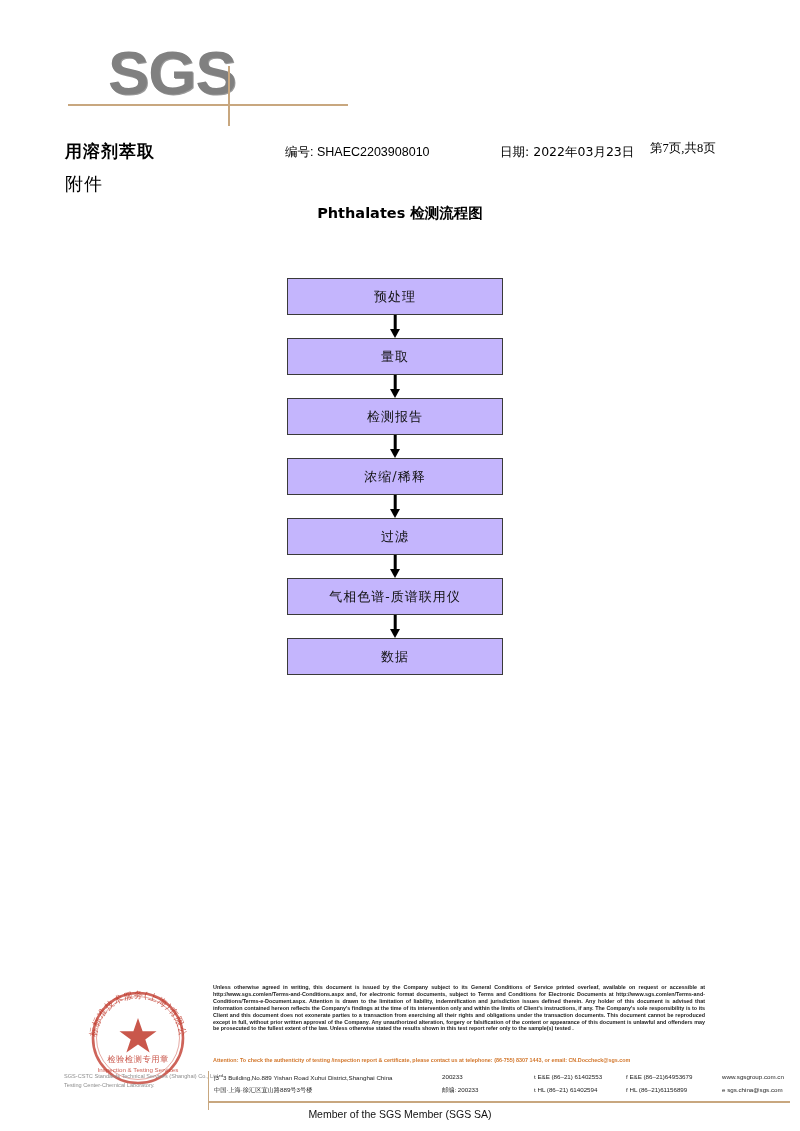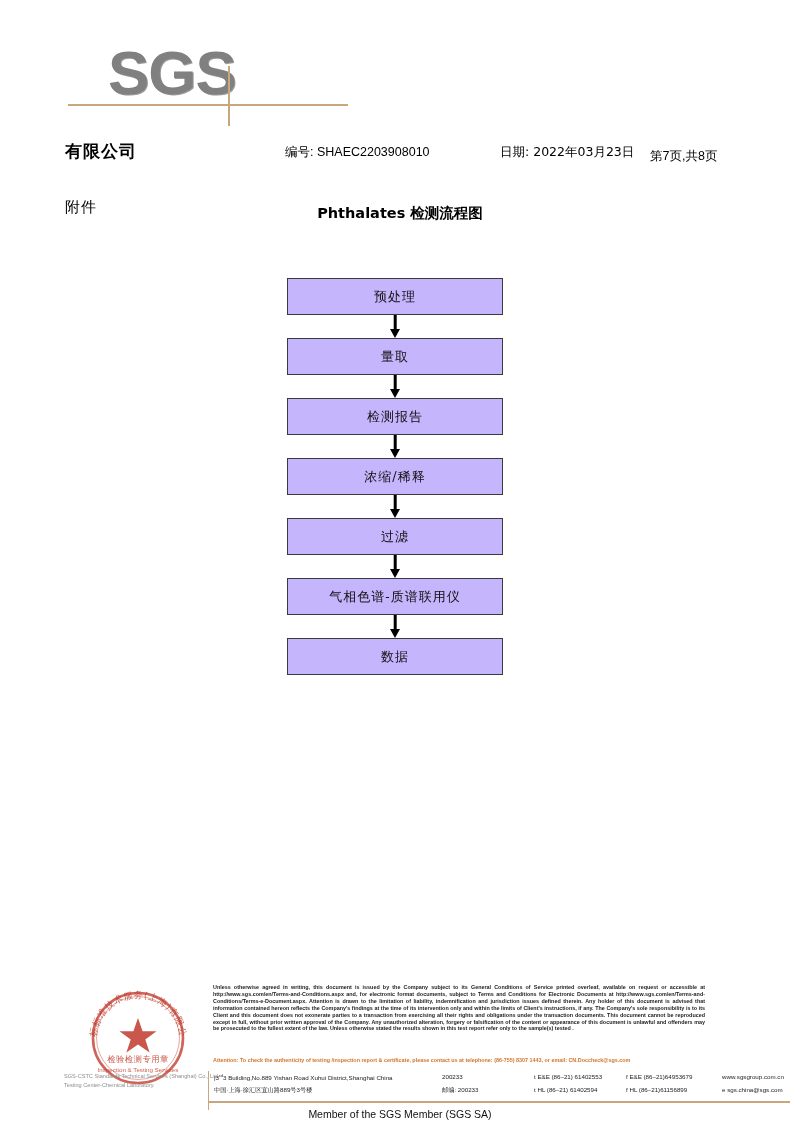--- a/index.html
+++ b/index.html
@@ -42,26 +42,26 @@
   }
   .hdr-no {
     position: absolute; left: 285px; top: 4px;
     font-size: 12.5px; font-family: Liberation Sans, sans-serif;
   }
   .hdr-date {
     position: absolute; left: 500px; top: 4px;
     font-size: 12.5px; font-family: "DejaVu Sans", sans-serif;
   }
   .hdr-page {
-    position: absolute; left: 650px; top: 8px;
-    font-size: 12.5px; font-family: Liberation Sans, sans-serif;
+    position: absolute; left: 650px; top: 0;
+    font-size: 12.5px; font-family: Liberation Serif, serif;
   }
   .hdr-attach {
-    position: absolute; left: 65px; top: 198px;
-    font-size: 15px; font-family: "DejaVu Sans", sans-serif;
+    position: absolute; left: 65px; top: 172px;
+    font-size: 18px; font-family: "DejaVu Sans", sans-serif;
     letter-spacing: 1px;
   }
 
   
   .flow-title {
     position: absolute; left: 0; top: 204px; width: 800px;
     text-align: center;
     font-size: 14.5px; font-weight: bold;
     font-family: "DejaVu Sans", sans-serif;
   }
@@ -163,21 +163,21 @@
 
 <div class="page">
 
   <div class="logo-wrap">
     <div class="logo-text">SGS</div>
     <div class="logo-rule"></div>
     <div class="logo-tick"></div>
   </div>
 
   <div class="hdr">
-    <div class="hdr-title">有限公司</div>
+    <div class="hdr-title">用溶剂萃取</div>
     <div class="hdr-no">编号: SHAEC2203908010</div>
     <div class="hdr-date">日期: 2022年03月23日</div>
     <div class="hdr-page">第7页,共8页</div>
   </div>
   <div class="hdr-attach">附件</div>
 
   <div class="flow-title">Phthalates 检测流程图</div>
 
   <div class="flow">
     <div class="flow-box">预处理</div>

